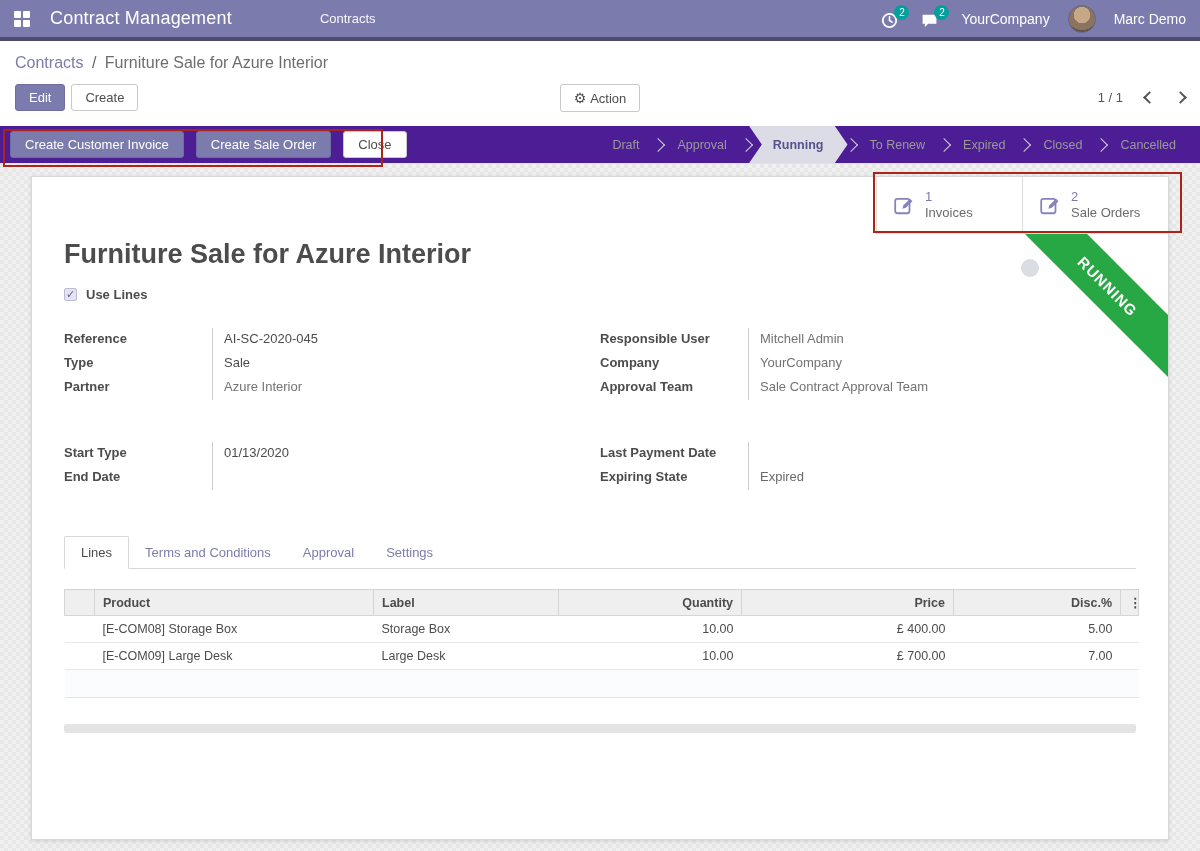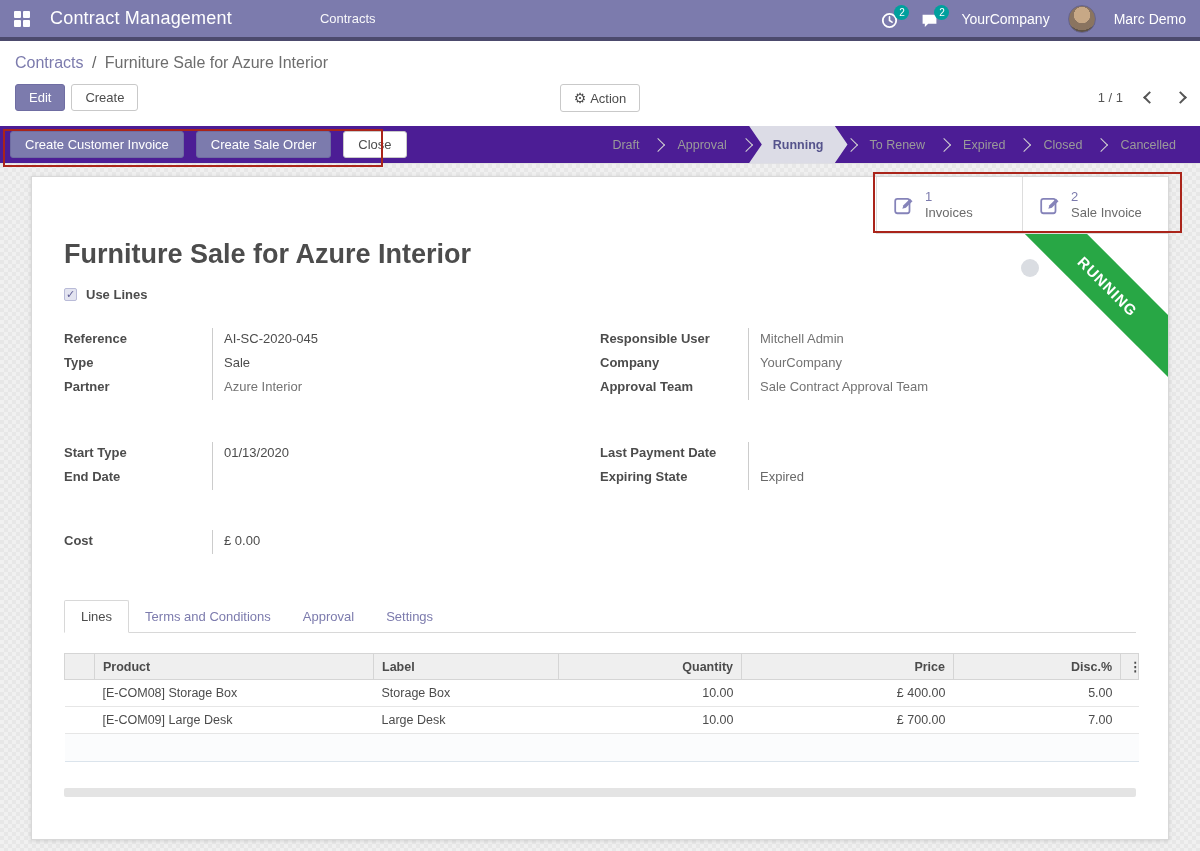--- a/index.html
+++ b/index.html
@@ -210,21 +210,21 @@
           <div class="smart-label">Invoices</div>
         </div>
       </div>
       <div class="smart-btn">
         <svg viewBox="0 0 20 20">
             <rect x="2" y="4.5" width="13" height="13" rx="2" fill="none" stroke="#8583b9" stroke-width="1.6"></rect>
             <path d="M8.5 13.5l1-3.2 6-6 2.2 2.2-6 6z" fill="#8583b9"></path>
           </svg>
         <div class="smart-txt">
           <div class="smart-count">2</div>
-          <div class="smart-label">Sale Invoice</div>
+          <div class="smart-label">Sale Orders</div>
         </div>
       </div>
     </div>
 
     <div class="ribbon-wrap">
       <div class="ribbon">RUNNING</div>
     </div>
     <div class="avatar-dot"></div>
 
     <div class="sheet-inner">
@@ -282,29 +282,20 @@
               <span class="flabel">Last Payment Date</span>
               <span class="fval"></span>
             </div>
           <div class="frow">
               <span class="flabel">Expiring State</span>
               <span class="fval muted">Expired</span>
             </div>
         </div>
       </div>
 
-      <div class="fgrid g3">
-        <div class="fcol">
-          <div class="frow">
-              <span class="flabel">Cost</span>
-              <span class="fval">£ 0.00</span>
-            </div>
-        </div>
-        <div class="fcol fcol-right"></div>
-      </div>
 
       <div class="tabs">
         <div class="tab active">Lines</div>
         <div class="tab">Terms and Conditions</div>
         <div class="tab">Approval</div>
         <div class="tab">Settings</div>
       </div>
 
       <table class="lines">
         <colgroup>

